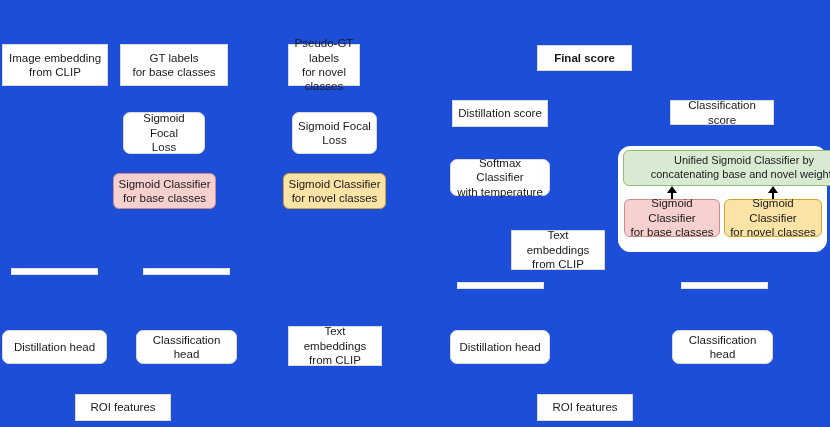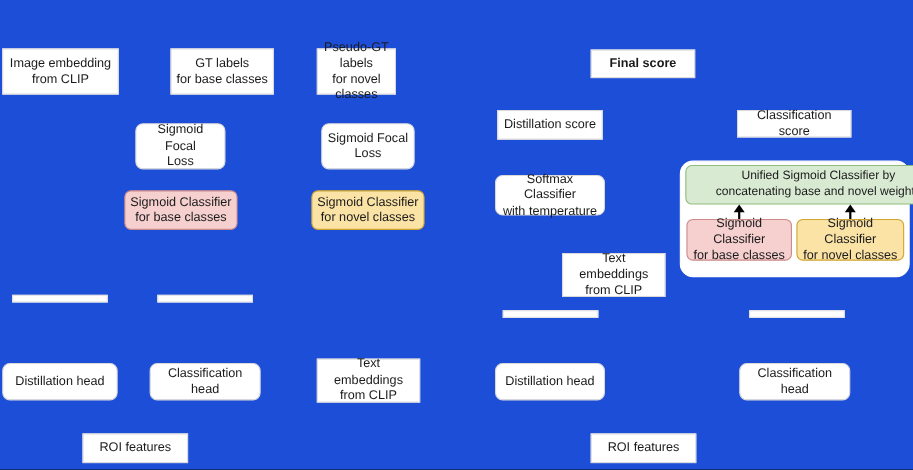--- a/index.html
+++ b/index.html
@@ -75,21 +75,21 @@
   }
 </style>
 </head>
 <body>
 
 <div id="canvas">
 
   <div class="node sq" style="left:2px;top:44px;width:106px;height:42px;">Image embedding
 from CLIP</div>
 
-  <div class="node sq" style="left:120px;top:44px;width:94px;height:42px;margin-left:35px;">GT labels
+  <div class="node sq" style="left:120px;top:44px;width:108px;height:42px;">GT labels
 for base classes</div>
 
   <div class="node sq" style="left:288px;top:44px;width:72px;height:42px;">Pseudo-GT labels
 for novel classes</div>
 
 
   <div class="node rnd" style="left:123px;top:112px;width:82px;height:42px;">Sigmoid Focal
 Loss</div>
 
   <div class="node rnd" style="left:292px;top:112px;width:85px;height:42px;">Sigmoid Focal

